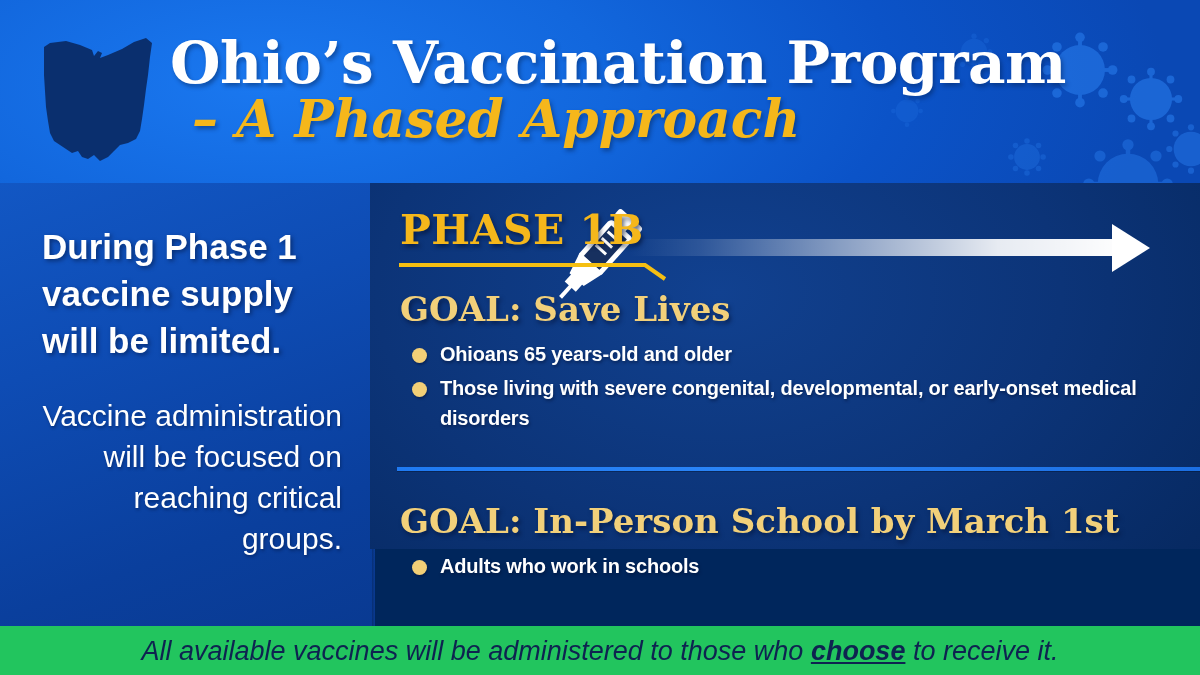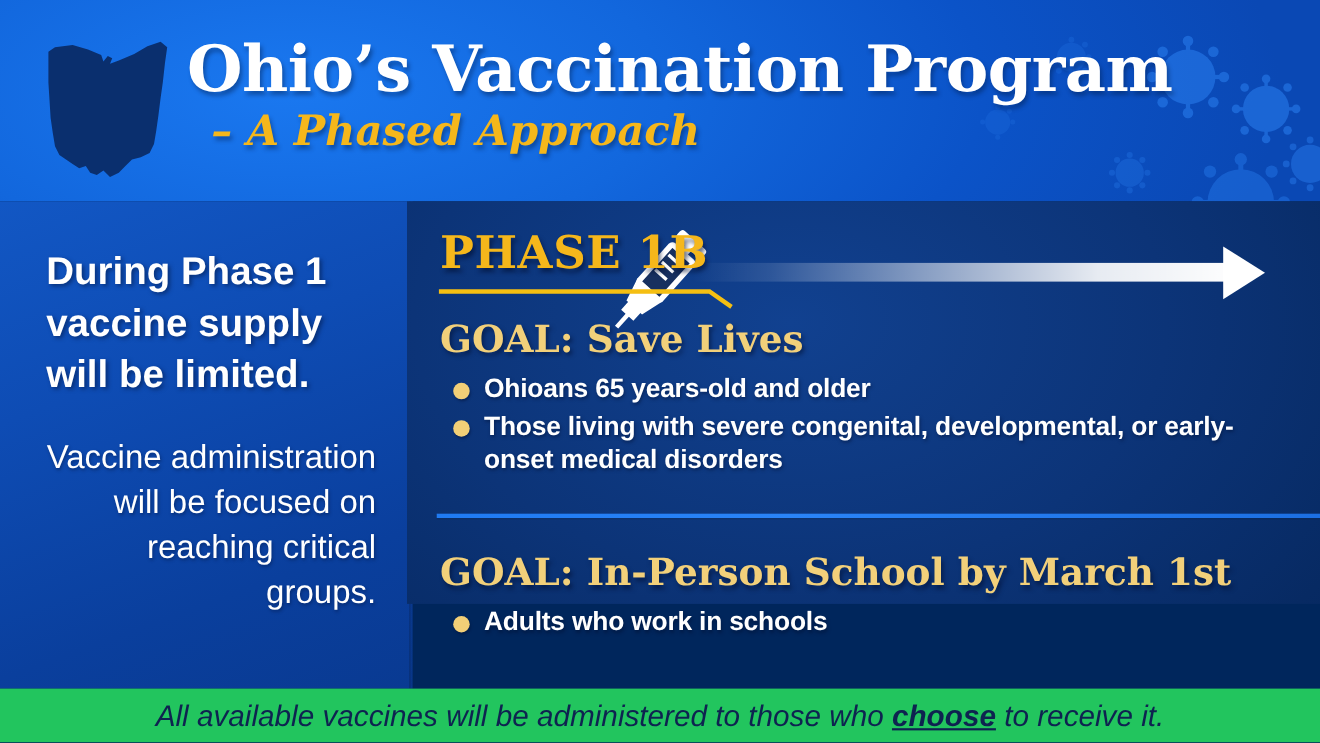--- a/index.html
+++ b/index.html
@@ -38,21 +38,21 @@
     font-size:58px;
     line-height:64px;
     color:#ffffff;
     letter-spacing:-0.5px;
     text-shadow:2px 3px 4px rgba(0,30,80,.45);
     white-space:nowrap;
   }
   .title-sub {
     font-family:"DejaVu Serif", serif;
     font-weight:700; font-style:italic;
-    font-size:38px; line-height:52px;
+    font-size:52px; line-height:52px;
     color:#f5b71b;
     margin-left:22px; margin-top:-2px;
     text-shadow:2px 3px 4px rgba(0,30,80,.45);
     white-space:nowrap;
   }
 
   
   .body-area {
     position:absolute; left:0; top:183px; width:1200px; height:443px;
   }
@@ -124,21 +124,21 @@
     color:#f2d07a;
     text-shadow:2px 3px 4px rgba(0,15,50,.55);
   }
   .goal-1 { left:30px; top:106px; }
   .goal-2 { left:30px; top:318px; }
 
   ul.bullets { list-style:none; position:absolute; }
   ul.bullets li {
     position:relative;
     padding-left:40px;
-    font-weight:700; font-size:24px; line-height:30px;
+    font-weight:700; font-size:20px; line-height:30px;
     color:#ffffff;
     text-shadow:1px 2px 3px rgba(0,15,50,.5);
     margin-bottom:4px;
     letter-spacing:-0.2px;
   }
   ul.bullets li:before {
     content:""; position:absolute; left:12px; top:9px;
     width:15px; height:15px; border-radius:50%;
     background:#f2cf77;
     box-shadow:1px 2px 2px rgba(0,15,50,.4);

